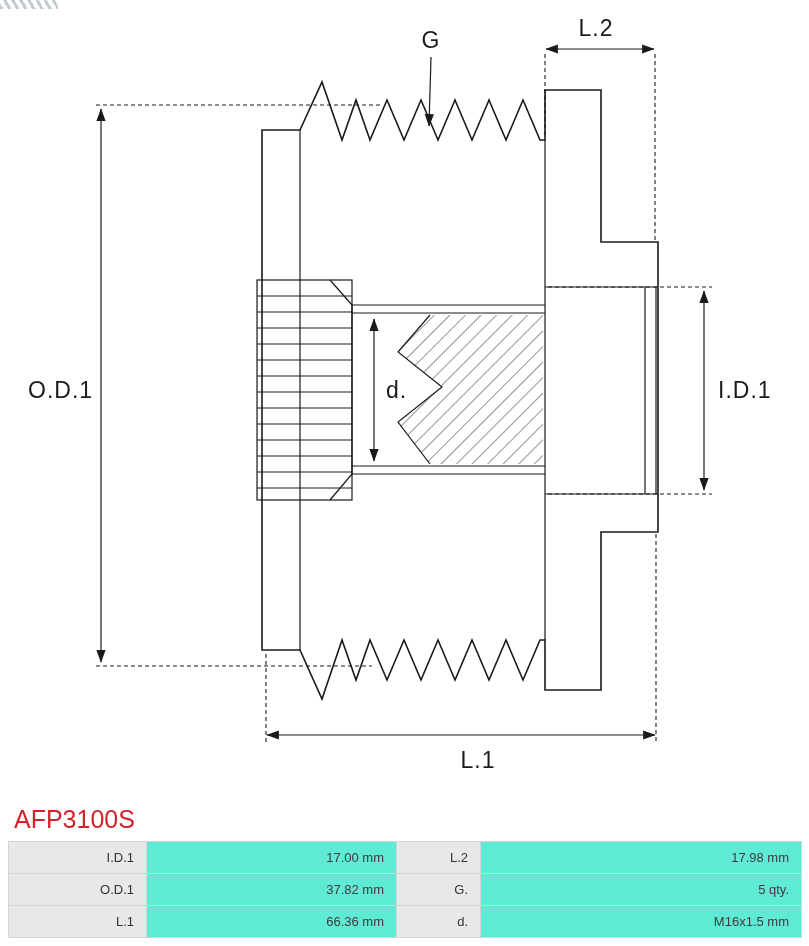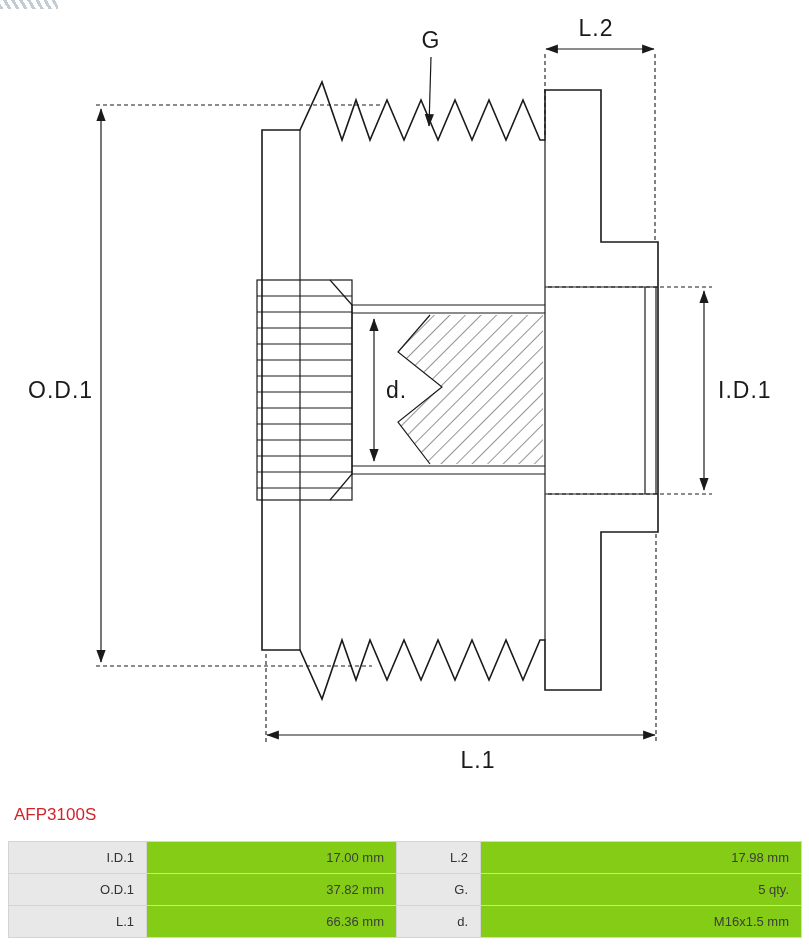--- a/index.html
+++ b/index.html
@@ -15,34 +15,34 @@
 
   .ol{stroke:#1a1a1a;stroke-width:1.6;fill:#ffffff;stroke-linejoin:miter;}
   .in{stroke:#1a1a1a;stroke-width:1.2;fill:none;}
   .thin{stroke:#1a1a1a;stroke-width:1;fill:none;}
   .dim{stroke:#1a1a1a;stroke-width:1.2;fill:none;}
   .ext{stroke:#1a1a1a;stroke-width:1.1;stroke-dasharray:4 3;fill:none;}
   .dimtext{font-size:23px;fill:#1a1a1a;letter-spacing:1px;font-family:"Liberation Sans",sans-serif;}
 
   .part-number{
     position:absolute;left:14px;top:805px;
-    font-size:17px;color:#d2232a;text-decoration:none;cursor:pointer;
+    font-size:25px;color:#d2232a;text-decoration:none;cursor:pointer;
   }
 
   .dim-table{
     position:absolute;left:8px;top:841px;width:793px;
     border-collapse:collapse;font-size:13px;color:#3d3d3d;
     table-layout:fixed;
   }
   .dim-table td{
     border:1px solid #d4d4d4;height:31px;padding:0 12px;
     text-align:right;vertical-align:middle;overflow:hidden;white-space:nowrap;
   }
   td.lbl{background:#e8e8e8;color:#333;}
-  td.val{background:#84cc16;}
+  td.val{background:#5eead4;}
 </style>
 </head>
 <body>
 
 <div class="page">
 
   <div class="brand-mark"></div>
 
   <svg class="drawing" width="809" height="795" viewBox="0 0 809 795">
     <defs>

